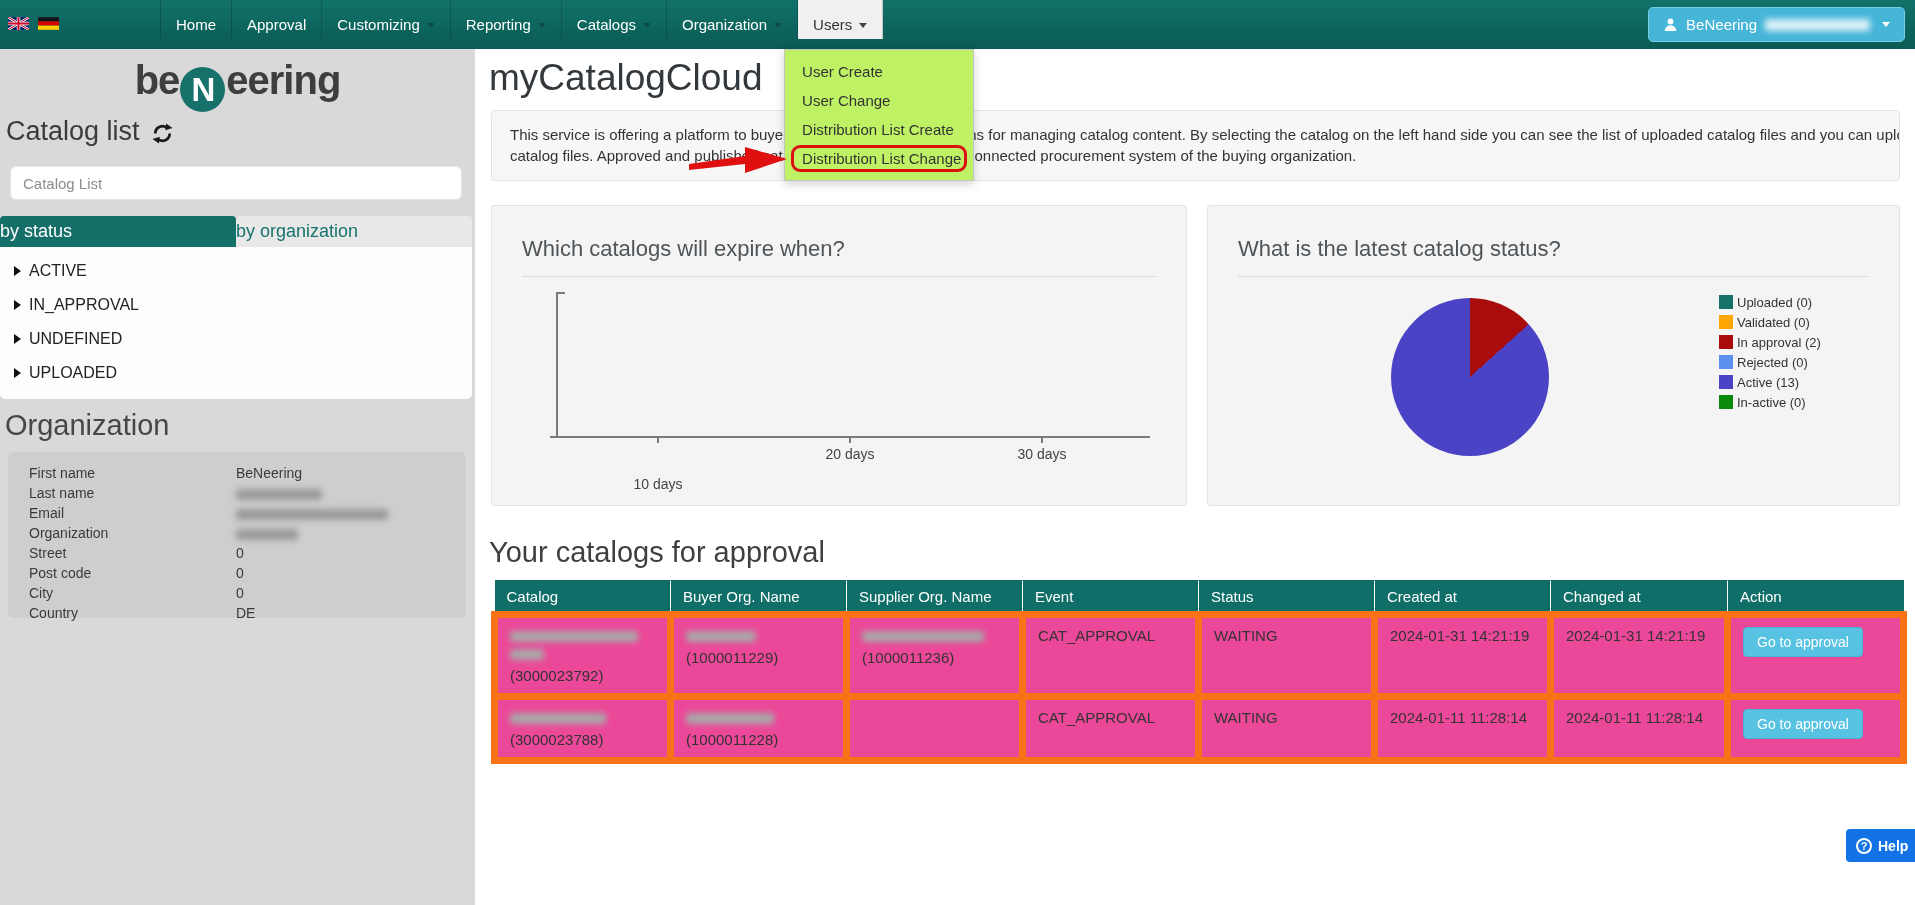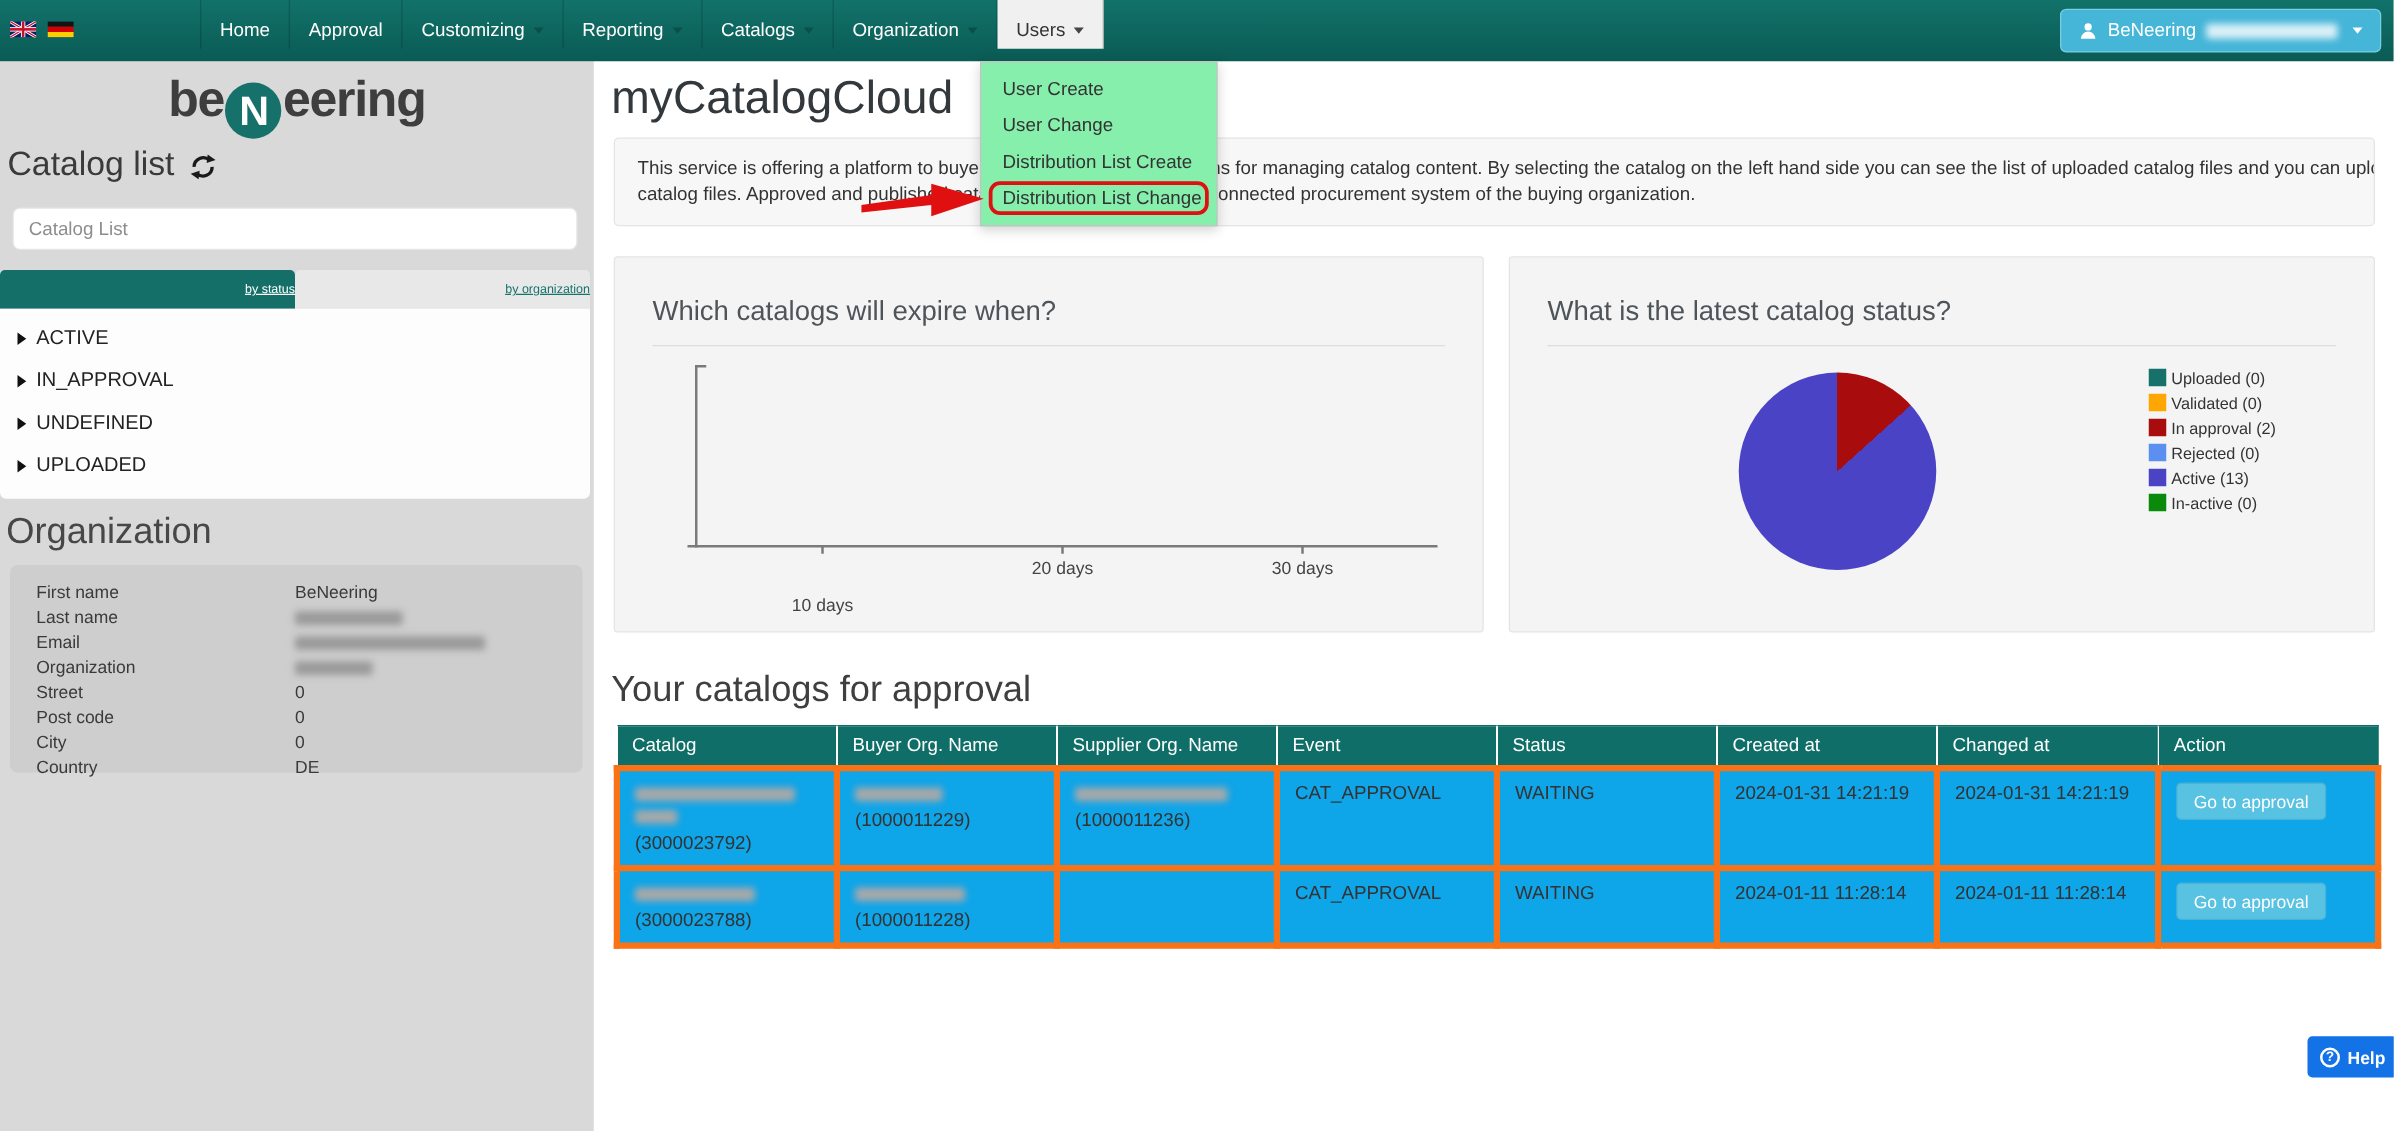--- a/index.html
+++ b/index.html
@@ -22,43 +22,43 @@
   .nav-item.active .caret { border-top-color:#444; }
 
   .user-btn { position:absolute; right:10px; top:7px; height:35px; background:#45b5d8;
               border:1px solid #79cde4; border-radius:5px; color:#fff; font-size:15px;
               display:flex; align-items:center; gap:8px; padding:0 14px; cursor:pointer; }
   .user-blur { width:105px; height:12px; background:rgba(255,255,255,0.8); filter:blur(3px); border-radius:2px; }
   .user-btn .caret { width:0; height:0; border-left:4px solid transparent; border-right:4px solid transparent;
                      border-top:5px solid #fff; margin-left:4px; }
 
   
-  .dropdown { position:absolute; left:-14px; top:49px; width:190px; background:#86efac;
+  .dropdown { position:absolute; left:-14px; top:49px; width:190px; background:#bef264;
               border:1px solid #c3c3c3; box-shadow:0 3px 9px rgba(0,0,0,0.18); padding:7px 0 6px;
               z-index:60; line-height:normal; }
   .dropdown-item { font-size:15px; color:#333; padding:6px 17px; cursor:pointer; white-space:nowrap; }
   .dropdown-item.hl { border:3px solid #dd1111; border-radius:9px; margin:1px 6px 2px; padding:2px 8px; }
   .annotate-arrow { position:absolute; left:-96px; top:94px; z-index:70; }
 
   
   .sidebar { position:absolute; left:0; top:49px; width:475px; height:856px; background:#d9d9d9; z-index:10; }
   .logo { position:absolute; top:9px; left:0; width:100%; text-align:center; font-size:40px;
           color:#3e3e3e; font-weight:700; letter-spacing:-1px; }
   .logo-n { display:inline-block; width:45px; height:45px; line-height:45px; border-radius:50%;
             background:#16716b; color:#fff; text-align:center; font-size:33px; vertical-align:-7px; margin:0 1px; }
   .catalog-list-head { position:absolute; top:67px; left:6px; font-size:27px; font-weight:300; color:#3a3a3a;
             display:flex; align-items:center; gap:11px; }
   .refresh-icon { cursor:pointer; display:inline-block; margin-top:4px; }
   .search-input { position:absolute; top:117px; left:10px; width:452px; height:34px; border:1px solid #e6e6e6;
             border-radius:6px; background:#fff; padding:0 12px; font-size:15px; color:#333;
             font-family:"Liberation Sans",sans-serif; }
   .search-input::placeholder { color:#8d8d8d; }
   .side-tabs { position:absolute; top:167px; left:0; width:472px; height:31px; display:flex; }
-  .side-tab { width:50%; height:31px; line-height:31px; text-align:right; font-size:10px; cursor:pointer;
-            border-radius:4px 4px 0 0;text-decoration:underline; }
+  .side-tab { width:50%; height:31px; line-height:31px; text-align:left; font-size:18px; cursor:pointer;
+            border-radius:4px 4px 0 0; }
   .side-tab.on { background:#156f69; color:#fff; }
   .side-tab.off { background:#e8e8e8; color:#17736d; }
   .status-panel { position:absolute; top:198px; left:0; width:472px; height:152px; background:#fdfdfd;
             border-radius:0 0 5px 5px; padding-top:7px; }
   .status-item { height:34px; line-height:34px; padding-left:14px; font-size:16px; color:#222;
             display:flex; align-items:center; cursor:pointer; }
   .tri { width:0; height:0; border-top:5px solid transparent; border-bottom:5px solid transparent;
          border-left:7px solid #111; margin-right:8px; }
   .org-title { position:absolute; top:360px; left:5px; font-size:29px; font-weight:300; color:#474747; }
   .org-panel { position:absolute; top:403px; left:8px; width:458px; height:166px; background:#cecece;
@@ -91,22 +91,22 @@
   .legend-swatch { width:14px; height:14px; margin-right:4px; }
   .legend-label { font-size:13px; color:#333; white-space:nowrap; }
 
   .approval-title { position:absolute; left:489px; top:536px; font-size:29px; font-weight:300; color:#3f3f3f; }
   .approval-table { position:absolute; left:491px; top:580px; width:1409px; border-collapse:collapse;
                     table-layout:fixed; }
   .approval-table th { background:#0f6e68; color:#fff; font-size:15px; font-weight:400; text-align:left;
                     height:34px; padding:0 12px; border-right:1px solid rgba(255,255,255,0.45);
                     border-top:1px solid #0f6e68; white-space:nowrap; overflow:hidden; }
   .approval-table th:last-child { border-right:1px solid #0f6e68; }
-  .approval-table td { background:#0ea5e9; font-size:15px; color:#333; vertical-align:top;
-                    padding:9px 12px; border:5px solid #f97316; }
+  .approval-table td { background:#ec4899; font-size:15px; color:#333; vertical-align:top;
+                    padding:9px 12px; border:7px solid #f97316; }
   .blur-line { background:#a8a8a8; filter:blur(3px); height:11px; border-radius:2px; margin:4px 0 7px; }
   .cell-id { margin-top:2px; }
   .go-btn { background:#58c2e3; border:1px solid #49b3d6; color:#fff; font-size:14px; padding:6px 13px;
             border-radius:4px; cursor:pointer; font-family:"Liberation Sans",sans-serif; }
 
   .help-btn { position:absolute; left:1846px; top:829px; height:33px; min-width:63px; background:#1373e6;
             color:#fff; border:none; border-radius:4px; display:flex; align-items:center; gap:6px;
             padding:0 10px; font-size:14px; font-weight:bold; cursor:pointer; z-index:30;
             font-family:"Liberation Sans",sans-serif; }
   .help-q { width:16px; height:16px; border:2px solid #fff; border-radius:50%; font-size:11px;

